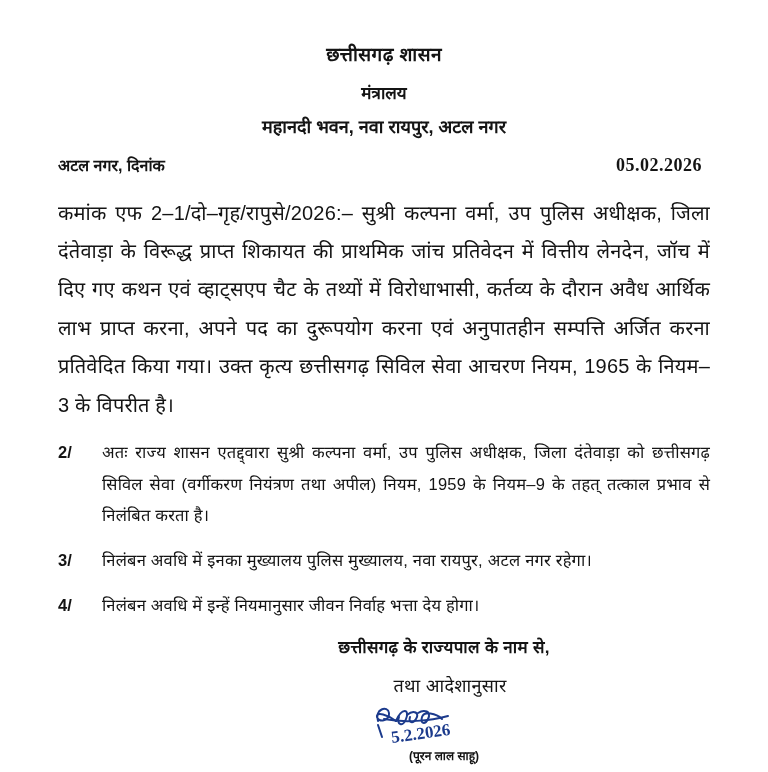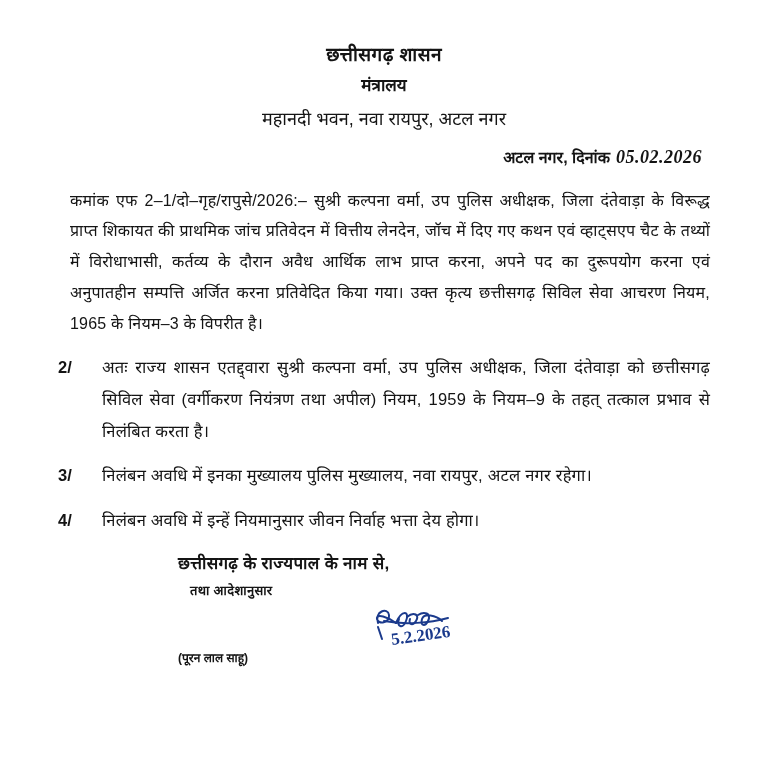--- a/index.html
+++ b/index.html
@@ -35,63 +35,62 @@
   }
   .org-line-2 {
     font-size: 20px;
     font-weight: 700;
     letter-spacing: 0.3px;
     margin-top: 4px;
   }
   .org-line-3 {
     font-size: 17px;
     font-weight: 600;
-    margin-top: 4px;
+    margin-top: 12px;
   }
   .org-line-4 {
     font-size: 18px;
-    font-weight: 400;
+    font-weight: 700;
     margin-top: 6px;
   }
 
   
   .order-title {
     text-align: center;
     font-size: 19px;
     font-weight: 700;
     letter-spacing: 1.2px;
     margin-top: 26px;
   }
 
   
   .place-date-row {
     display: flex;
-    justify-content: flex-end;
+    justify-content: space-between;
     align-items: baseline;
     margin-top: 12px;
     padding-right: 8px;
     font-size: 16px;
     font-weight: 600;
   }
   .place-date-row .dateval {
     font-size: 18px;
     margin-left: 6px;
     letter-spacing: 0.5px;
     font-family: "Liberation Serif", serif;
     font-weight: 700;
-    font-style: italic;
   }
 
   
   .body-block {
     margin-top: 18px;
   }
   p.para {
-    margin: 0 0 13px 12px;
-    font-size: 16px;
+    margin: 0 0 13px 0;
+    font-size: 20px;
     line-height: 1.92;
     text-align: justify;
     text-justify: inter-word;
     letter-spacing: 0.2px;
   }
   p.para-first {
     text-indent: 0;
   }
   .numbered {
     display: flex;
@@ -108,32 +107,32 @@
     flex: 1 1 auto;
     font-size: 16.5px;
     line-height: 1.92;
     text-align: justify;
     letter-spacing: 0.2px;
   }
 
   
   .sign-block {
     margin-top: 14px;
-    text-align: left;
+    text-align: center;
     padding-left: 120px;
   }
   .sign-line-1 {
     font-size: 17px;
     font-weight: 600;
     letter-spacing: 0.3px;
   }
   .sign-line-2 {
-    font-size: 13px;
-    font-weight: 700;
-    margin-top: 7px;
+    font-size: 18px;
+    font-weight: 400;
+    margin-top: 15px;
     letter-spacing: 0.3px;
     padding-left: 12px;
   }
   .signature-area {
     position: relative;
     height: 46px;
     margin-top: 4px;
   }
   .sig-svg {
     position: absolute;

